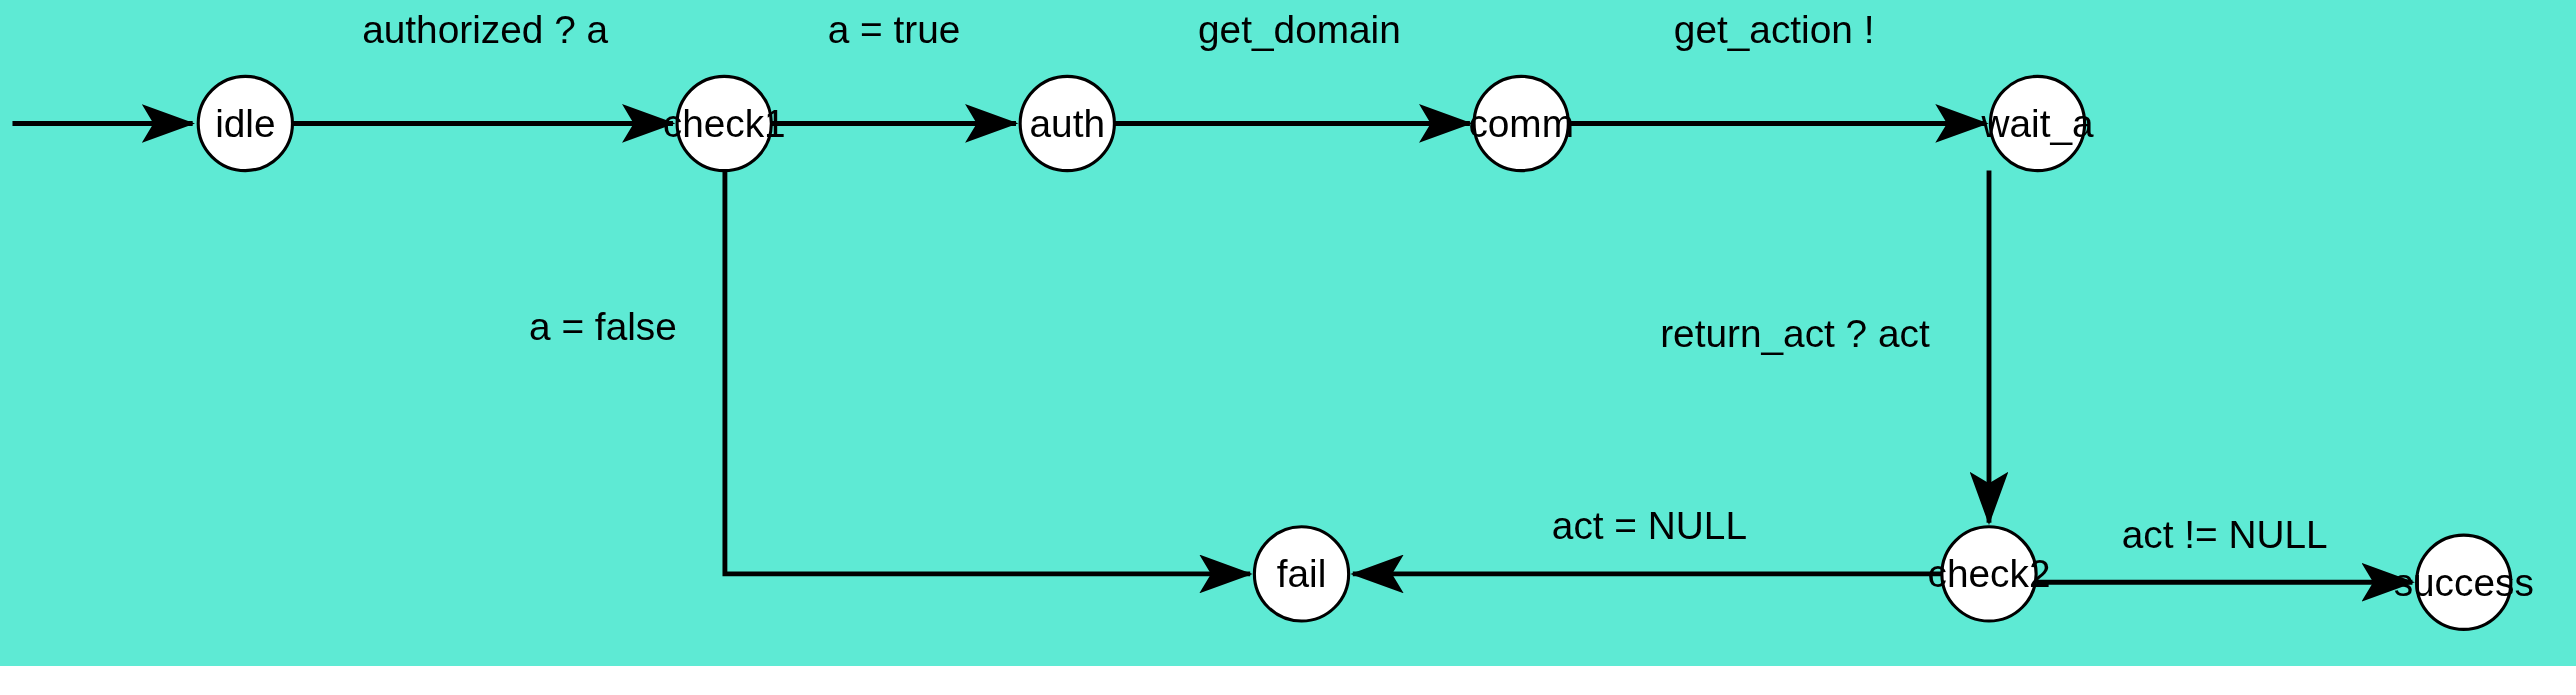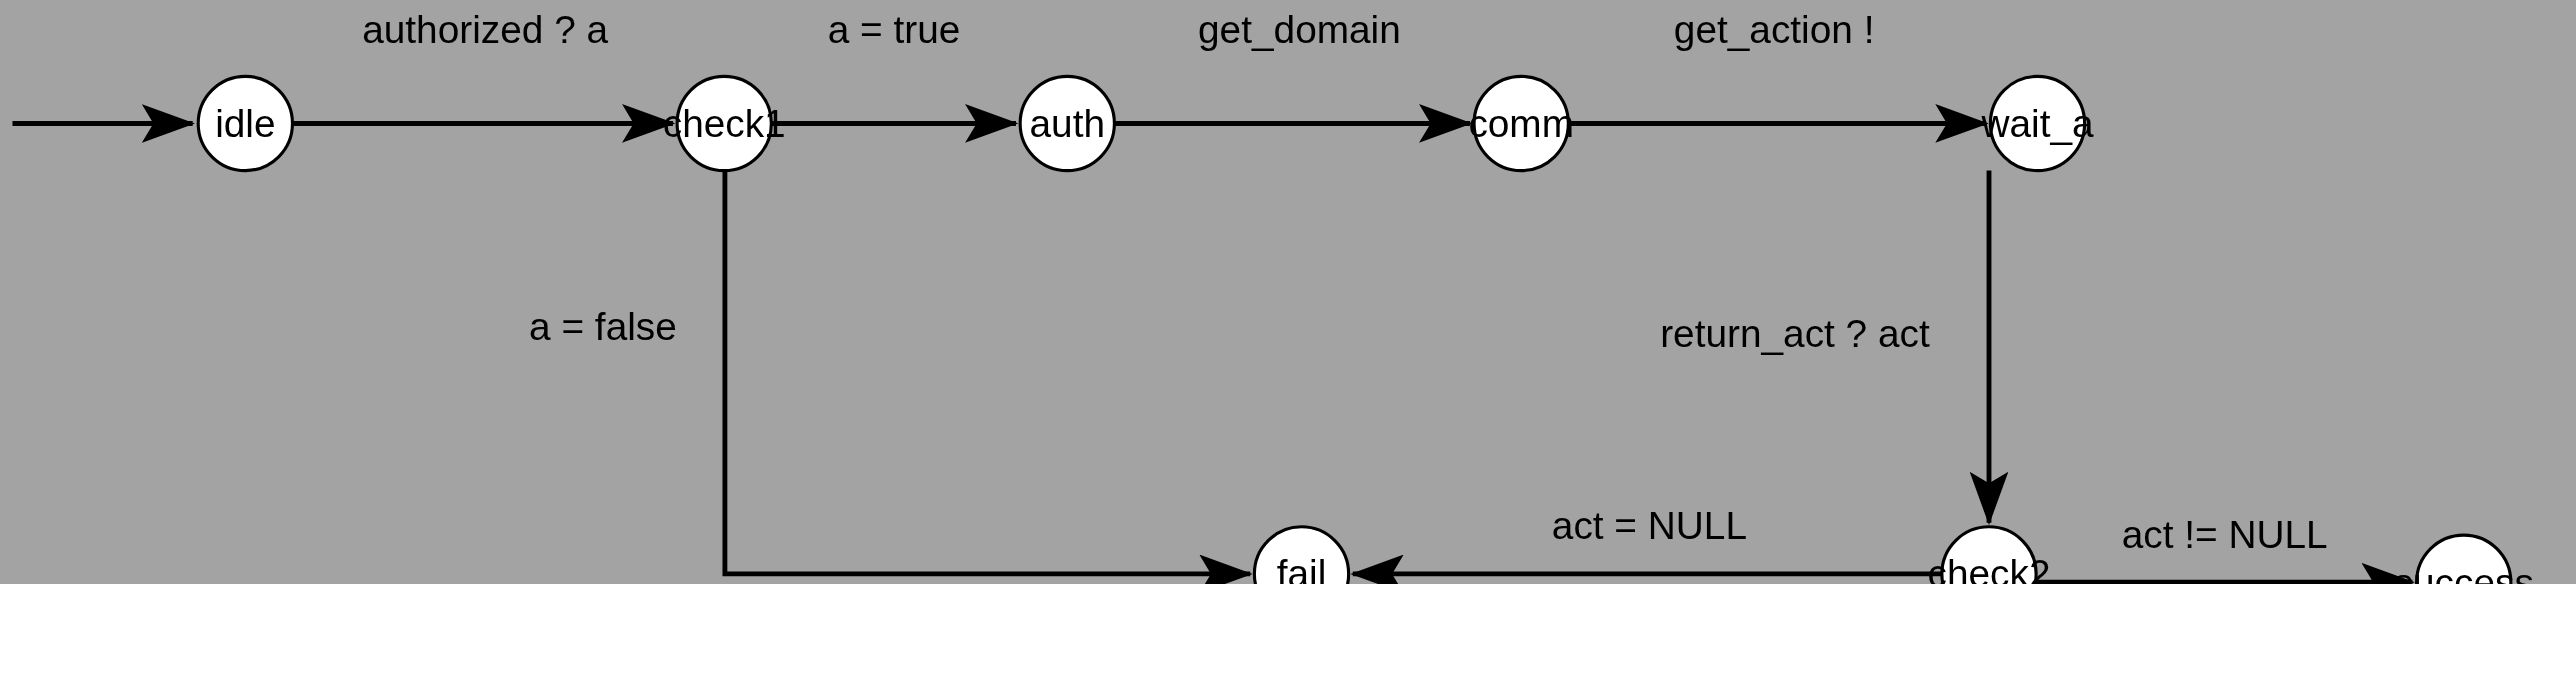--- a/index.html
+++ b/index.html
@@ -6,22 +6,22 @@
     margin: 0;
     padding: 0;
     background: #ffffff;
   }
   body {
     font-family: "Liberation Sans", sans-serif;
   }
   #diagram-root {
     position: relative;
     width: 2576px;
-    height: 584px;
-    background: #a3a3a3;
+    height: 666px;
+    background: #5eead4;
     overflow: hidden;
   }
   svg#fsm-svg {
     display: block;
     width: 2576px;
     height: 696px;
   }
   .state-circle {
     fill: #ffffff;
     stroke: #000000;

